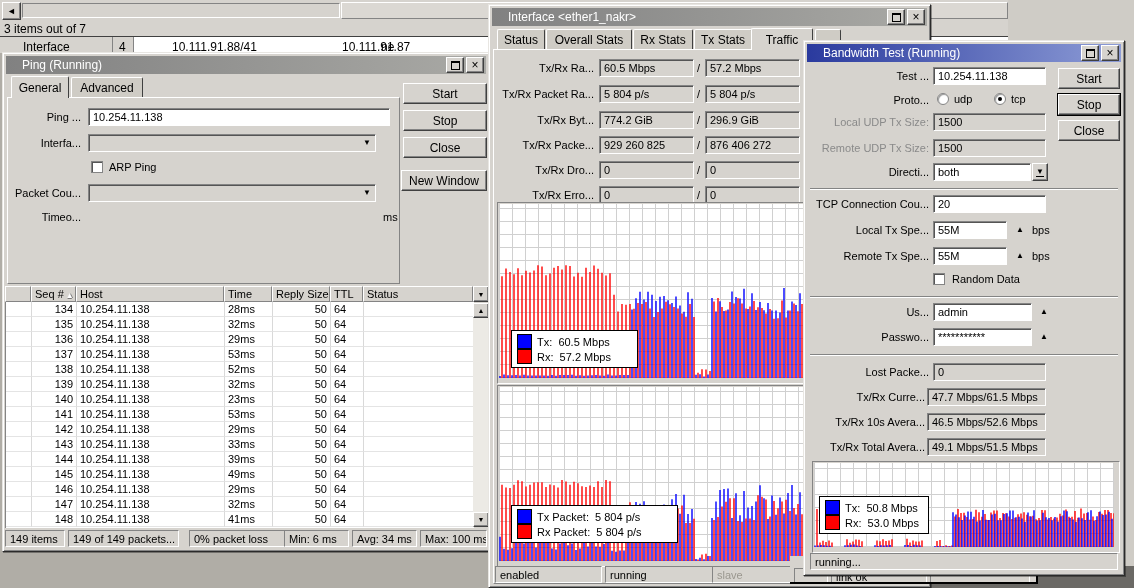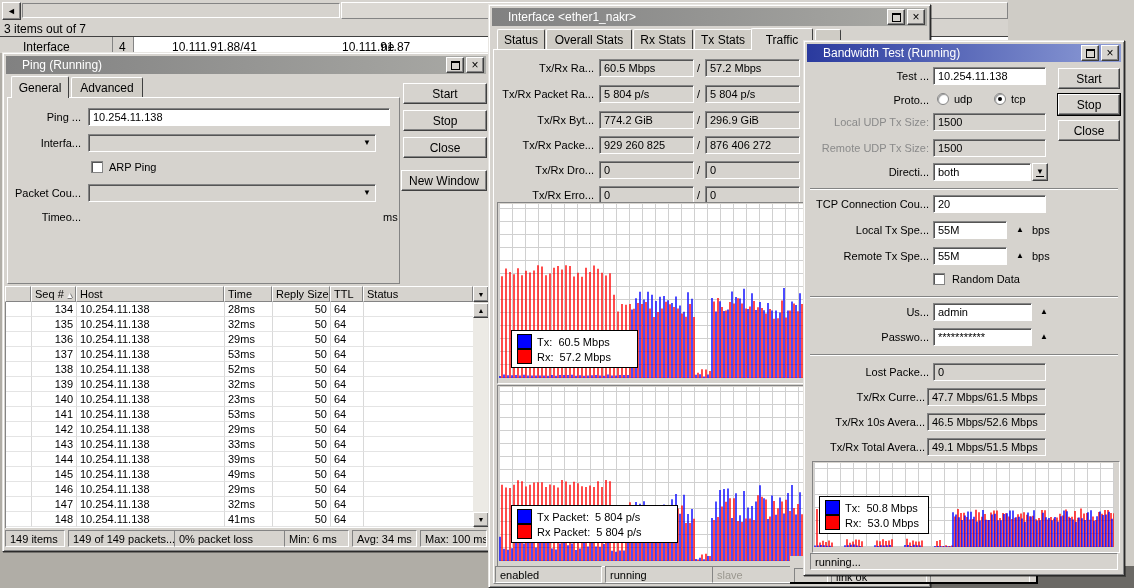--- a/index.html
+++ b/index.html
@@ -289,21 +289,21 @@
   <div class="sbtn" style="left:470px;top:250px;height:15px">
       <span>▲</span>
     </div>
   <div class="abs" style="left:470px;top:265px;width:16px;height:194px;background:#eceae5"></div>
   <div class="sbtn" style="left:470px;top:459px;height:15px">
       <span>▼</span>
     </div>
 
   <div class="p3d" style="left:2px;top:477px;width:60px">149 items</div>
   <div class="p3d" style="left:65px;top:477px;width:111px">149 of 149 packets...</div>
-  <div class="p3d" style="left:171px;top:477px;width:113px">0% packet loss</div>
+  <div class="p3d" style="left:186px;top:477px;width:113px">0% packet loss</div>
   <div class="p3d" style="left:281px;top:477px;width:65px">Min: 6 ms</div>
   <div class="p3d" style="left:349px;top:477px;width:65px">Avg: 34 ms</div>
   <div class="p3d" style="left:417px;top:477px;width:67px">Max: 100 ms</div>
 </div>
 
 <div class="win" style="left:488px;top:4px;width:441px;height:582px;z-index:20">
   <div class="tbar inactive">
     <span>Interface &lt;ether1_nakr&gt;</span>
     <span class="tbtns">
       <span class="tbtn">

